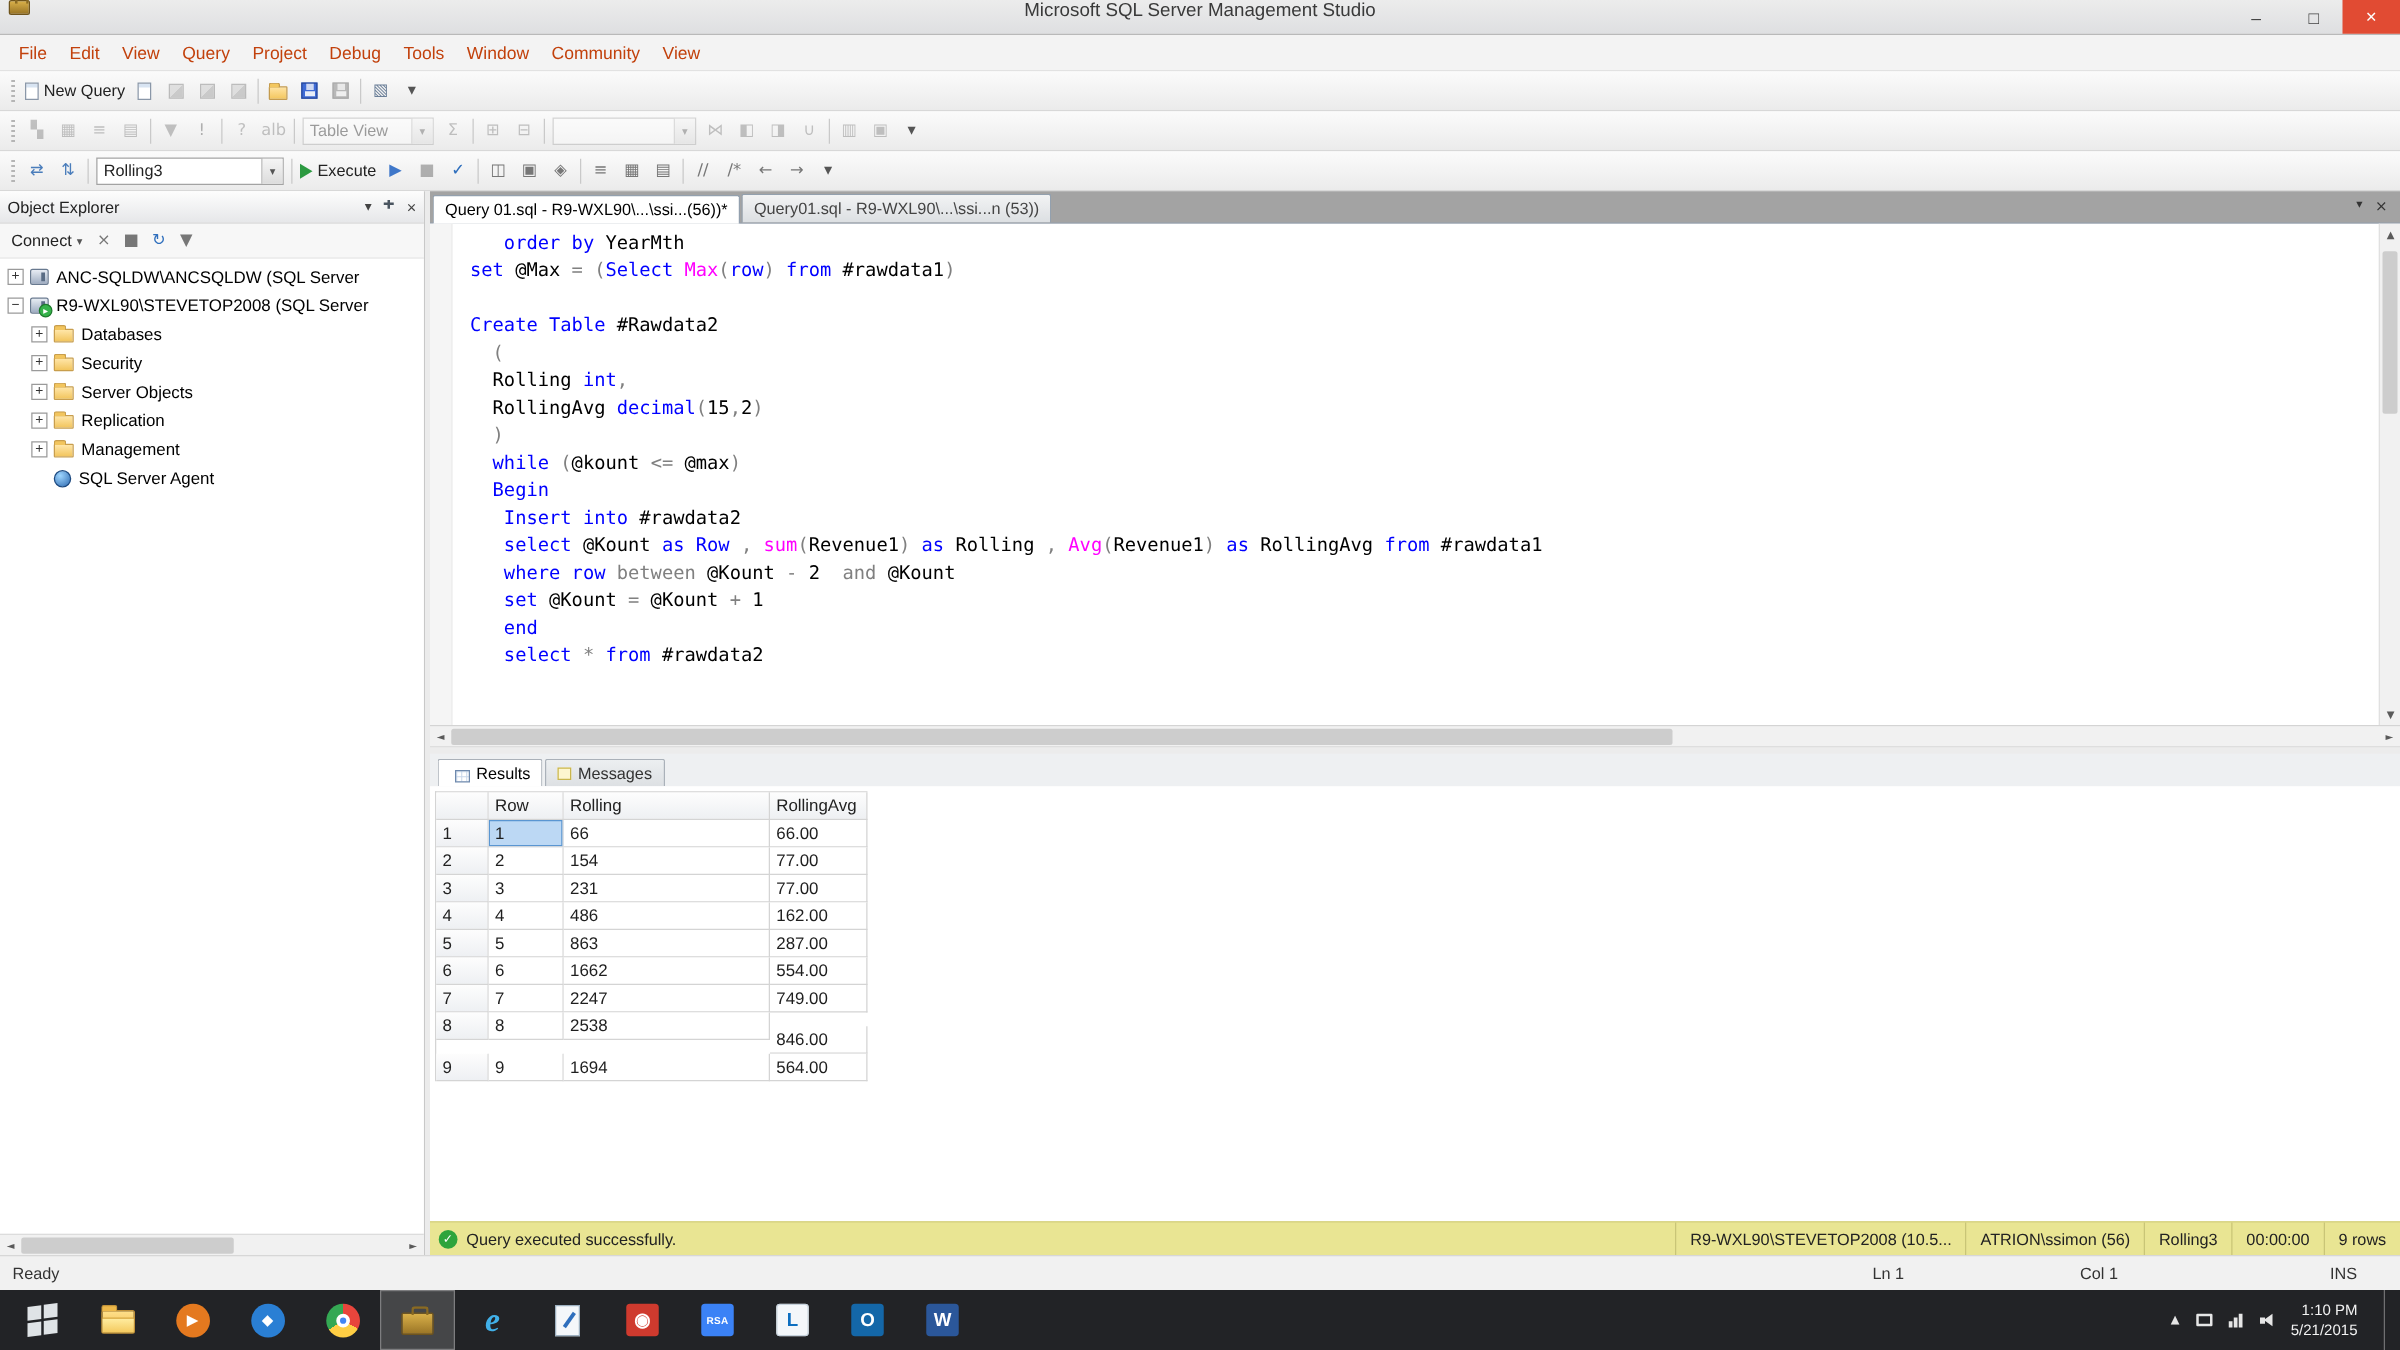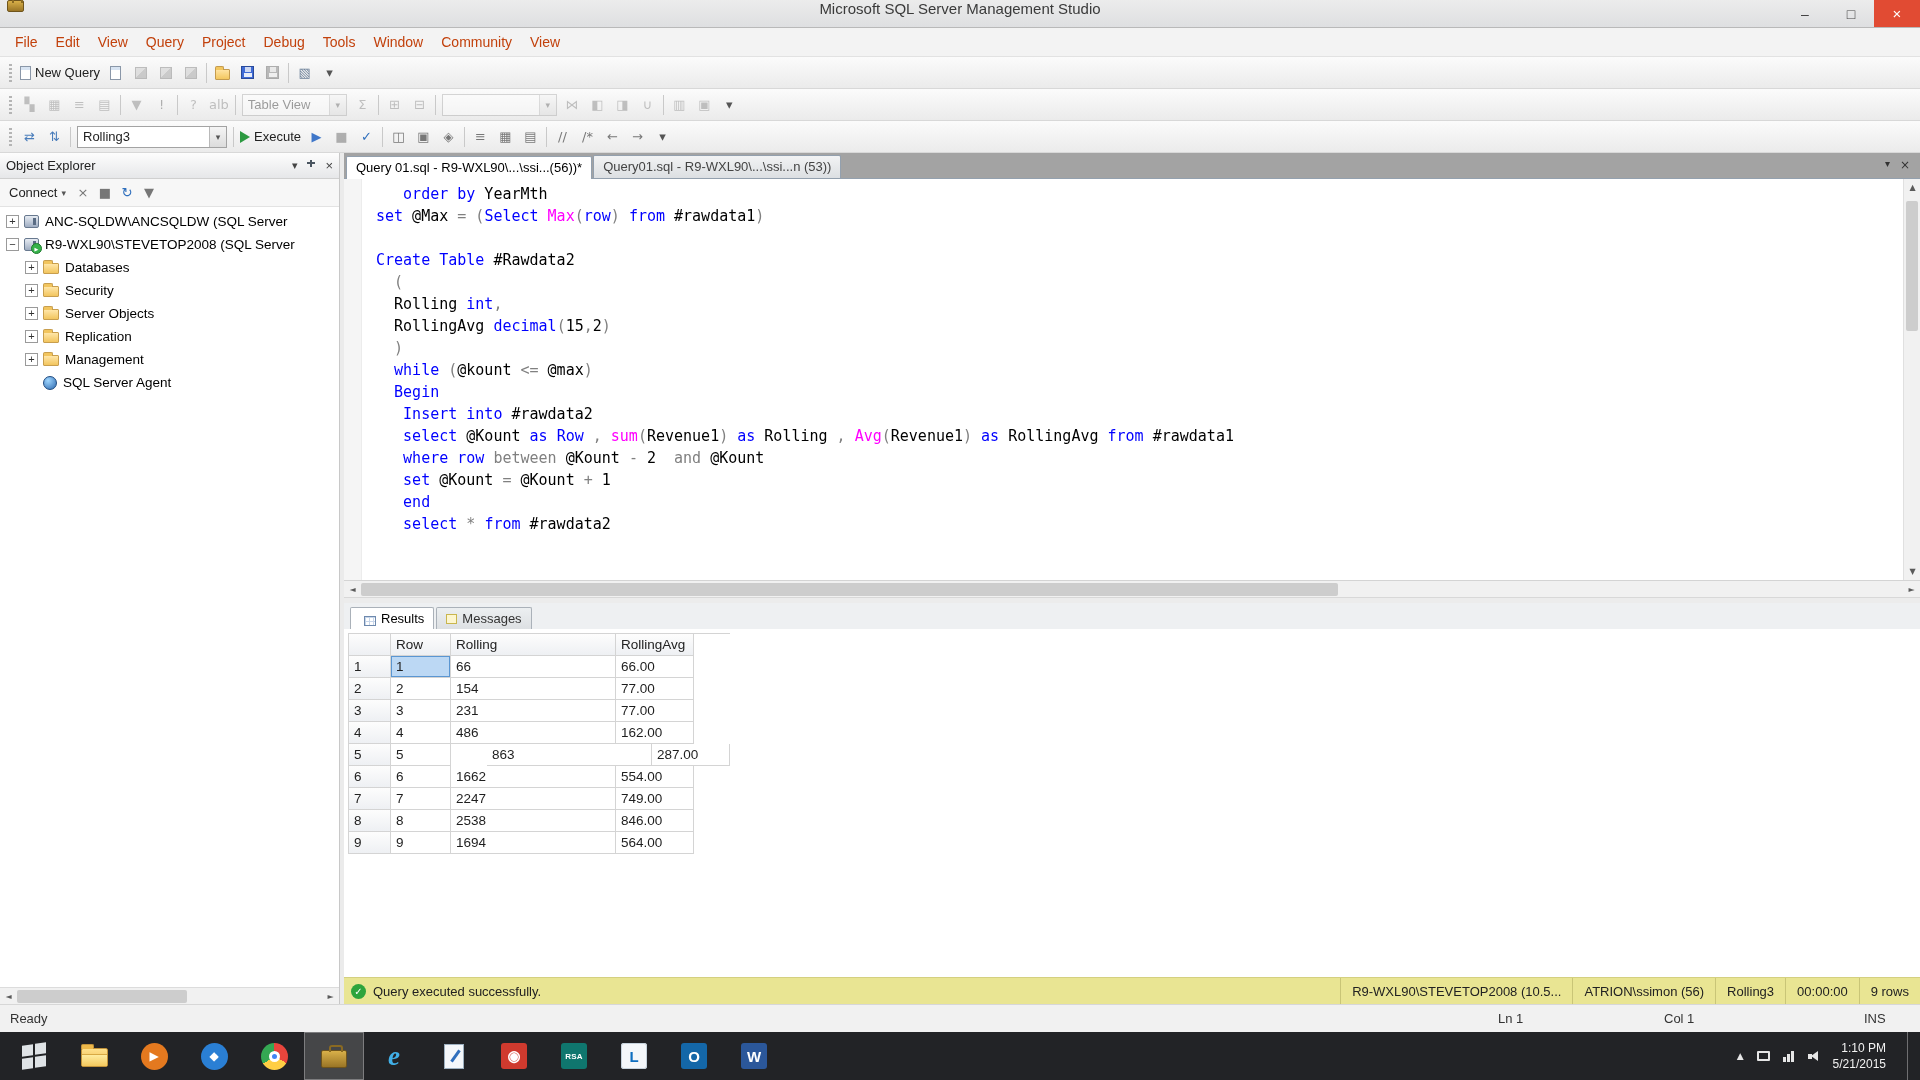--- a/index.html
+++ b/index.html
@@ -572,37 +572,37 @@
               <div class="gc" style="width: 165px;">231</div>
               <div class="gc" style="width: 78px;">77.00</div>
             </div><div class="grow">
               <div class="gc gh" style="width: 42px;">4</div>
               <div class="gc" style="width: 60px;">4</div>
               <div class="gc" style="width: 165px;">486</div>
               <div class="gc" style="width: 78px;">162.00</div>
             </div><div class="grow">
               <div class="gc gh" style="width: 42px;">5</div>
               <div class="gc" style="width: 60px;">5</div>
-              <div class="gc" style="width: 165px; margin-left: 36px;">863</div>
+              <div class="gc" style="width: 165px;">863</div>
               <div class="gc" style="width: 78px;">287.00</div>
             </div><div class="grow">
               <div class="gc gh" style="width: 42px;">6</div>
               <div class="gc" style="width: 60px;">6</div>
               <div class="gc" style="width: 165px;">1662</div>
               <div class="gc" style="width: 78px;">554.00</div>
             </div><div class="grow">
               <div class="gc gh" style="width: 42px;">7</div>
               <div class="gc" style="width: 60px;">7</div>
               <div class="gc" style="width: 165px;">2247</div>
               <div class="gc" style="width: 78px;">749.00</div>
             </div><div class="grow">
               <div class="gc gh" style="width: 42px;">8</div>
               <div class="gc" style="width: 60px;">8</div>
               <div class="gc" style="width: 165px;">2538</div>
-              <div class="gc" style="width: 78px;">846.00</div>
+              <div class="gc" style="width: 78px; margin-top: 11px;">846.00</div>
             </div><div class="grow">
               <div class="gc gh" style="width: 42px;">9</div>
               <div class="gc" style="width: 60px;">9</div>
               <div class="gc" style="width: 165px;">1694</div>
               <div class="gc" style="width: 78px;">564.00</div>
             </div></div>
       </div>
 
       <div class="execbar">
         <span class="okicon">✓</span>
@@ -663,21 +663,21 @@
         </div>
         <div class="tb-slot">
           <span class="tb-page"></span>
         </div>
         <div class="tb-slot">
           <span class="tb-square" style="background: rgb(207, 58, 46);">
             <span style="color: rgb(255, 255, 255);">◉</span>
           </span>
         </div>
         <div class="tb-slot">
-          <span class="tb-square" style="background: #0f766e;">
+          <span class="tb-square" style="background: #3b82f6;">
             <span class="tiny" style="color: rgb(255, 255, 255);">RSA</span>
           </span>
         </div>
         <div class="tb-slot">
           <span class="tb-square brd" style="background: rgb(244, 247, 250);">
             <span style="color: rgb(14, 111, 192);">L</span>
           </span>
         </div>
         <div class="tb-slot">
           <span class="tb-square" style="background: rgb(20, 103, 168);">

